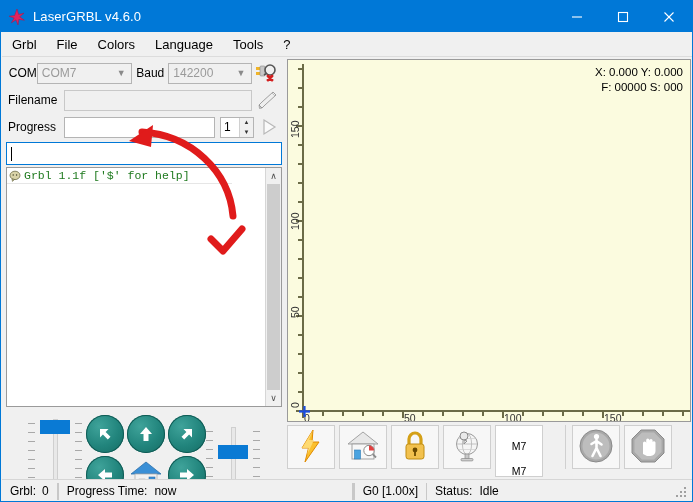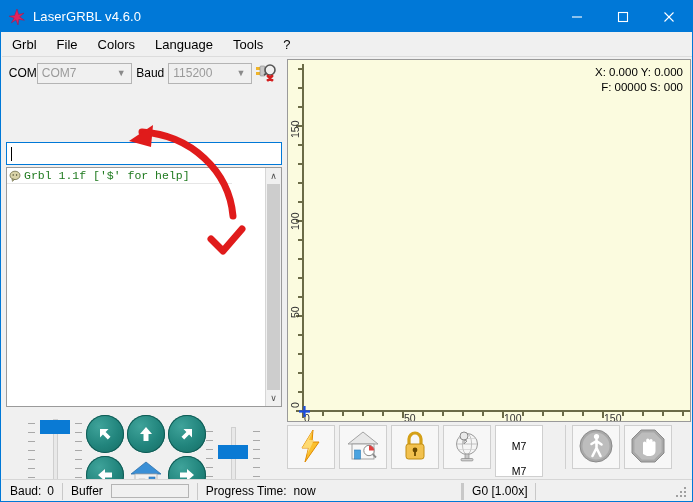--- a/index.html
+++ b/index.html
@@ -235,36 +235,63 @@
   <div id="leftpanel">
 
     <div id="comrow">
       <div id="comlabel" class="lbl">COM</div>
       <div id="combo-com" class="combo">
         <span class="cval">COM7</span>
         <span class="carrow">▼</span>
       </div>
       <div id="baudlabel" class="lbl">Baud</div>
       <div id="combo-baud" class="combo">
-        <span class="cval">115200</span>
+        <span class="cval">142200</span>
         <span class="carrow">▼</span>
       </div>
       <div id="connect-icon">
         <svg width="26" height="24" viewBox="0 0 26 24">
           <rect x="2" y="6" width="4" height="3" fill="#f0b429"></rect>
           <rect x="2" y="11" width="4" height="3" fill="#f0b429"></rect>
           <rect x="6" y="5" width="5" height="10" rx="1" fill="#c7c7c7" stroke="#8a8a8a" stroke-width="0.6"></rect>
           <circle cx="16" cy="9" r="5" fill="none" stroke="#555" stroke-width="1.6"></circle>
           <line x1="12.5" y1="12.5" x2="10" y2="14" stroke="#555" stroke-width="1.6"></line>
           <path d="M14 15 L18 19 M18 15 L14 19" stroke="#d32020" stroke-width="3" stroke-linecap="round"></path>
         </svg>
       </div>
     </div>
 
-
+    <div id="filerow">
+      <div id="filelabel" class="lbl">Filename</div>
+      <div id="file-input" class="tbox disabled" placeholder=""></div>
+      <div id="file-icon">
+        <svg width="24" height="22" viewBox="0 0 24 22">
+          <path d="M3 16 L6 13 L17 3 L20 6 L9 16 L6 19 Z" fill="#efefef" stroke="#8a8a8a" stroke-width="0.8"></path>
+          <path d="M16 4 L19 7" stroke="#b0b0b0" stroke-width="0.8"></path>
+          <path d="M3 16 L6 19 L3.5 19.5 Z" fill="#c9c9c9" stroke="#8a8a8a" stroke-width="0.6"></path>
+        </svg>
+      </div>
+    </div>
+
+    <div id="progrow">
+      <div id="proglabel" class="lbl">Progress</div>
+      <div id="prog-bar"></div>
+      <div id="spinner">
+        <span id="spin-val">1</span>
+        <span id="spin-btns">
+          <span class="spin-b">▲</span>
+          <span class="spin-b">▼</span>
+        </span>
+      </div>
+      <div id="play-btn">
+        <svg width="20" height="20" viewBox="0 0 20 20">
+          <path d="M5 3 L16 10 L5 17 Z" fill="#fafafa" stroke="#b8b8b8" stroke-width="1.2"></path>
+        </svg>
+      </div>
+    </div>
 
     <div id="cmd-input" placeholder="Type a GCode command">
         <span id="cmd-caret"></span>
     </div>
 
     <div id="console">
       <div id="console-body">
         <div id="console-line">
           <span style="margin-right:3px;display:inline-flex;">
             <svg width="12" height="12" viewBox="0 0 12 12">
@@ -525,39 +552,39 @@
           <polygon points="11,2 25,2 34,11 34,25 25,34 11,34 2,25 2,11" fill="#a8a8a8" stroke="#8a8a8a" stroke-width="1"></polygon>
           <polygon points="12,4.5 24,4.5 31.5,12 31.5,24 24,31.5 12,31.5 4.5,24 4.5,12" fill="#bdbdbd"></polygon>
           <path d="M13 26 L13 15 A1.6 1.6 0 0 1 16.2 15 L16.2 12 A1.6 1.6 0 0 1 19.4 12 L19.4 12.5 A1.6 1.6 0 0 1 22.6 12.5 L22.6 14 A1.6 1.6 0 0 1 25.5 14.5 L25.5 23 A5 5 0 0 1 20.5 28 L17 28 Z" fill="#fff"></path>
         </svg>
       </span>
     </div>
   </div>
 
   <div id="statusbar">
     <div class="st-cell">
-      <span>Baud:</span>
+      <span>Grbl:</span>
       <span style="margin-left:6px;">0</span>
     </div>
     <div class="st-sep"></div>
-    <div class="st-cell">
-      <span>Buffer</span>
-      <span id="buffer-bar" style="margin-left:8px;"></span>
-    </div>
     <div class="st-sep"></div>
     <div class="st-cell">
       <span>Progress Time:</span>
       <span style="margin-left:7px;">now</span>
     </div>
 
     <div class="st-sep" style="margin-left:auto;"></div>
     <div class="st-sep"></div>
     <div class="st-sep"></div>
     <div class="st-cell">G0 [1.00x]</div>
     <div class="st-sep"></div>
+    <div class="st-cell">
+      <span>Status:</span>
+      <span style="margin-left:7px;">Idle</span>
+    </div>
     <div id="grip">
       <span class="gripdot" style="left:10px; top:4px;"></span>
       <span class="gripdot" style="left:6px;  top:8px;"></span>
       <span class="gripdot" style="left:10px; top:8px;"></span>
       <span class="gripdot" style="left:2px;  top:12px;"></span>
       <span class="gripdot" style="left:6px;  top:12px;"></span>
       <span class="gripdot" style="left:10px; top:12px;"></span>
     </div>
   </div>
 

